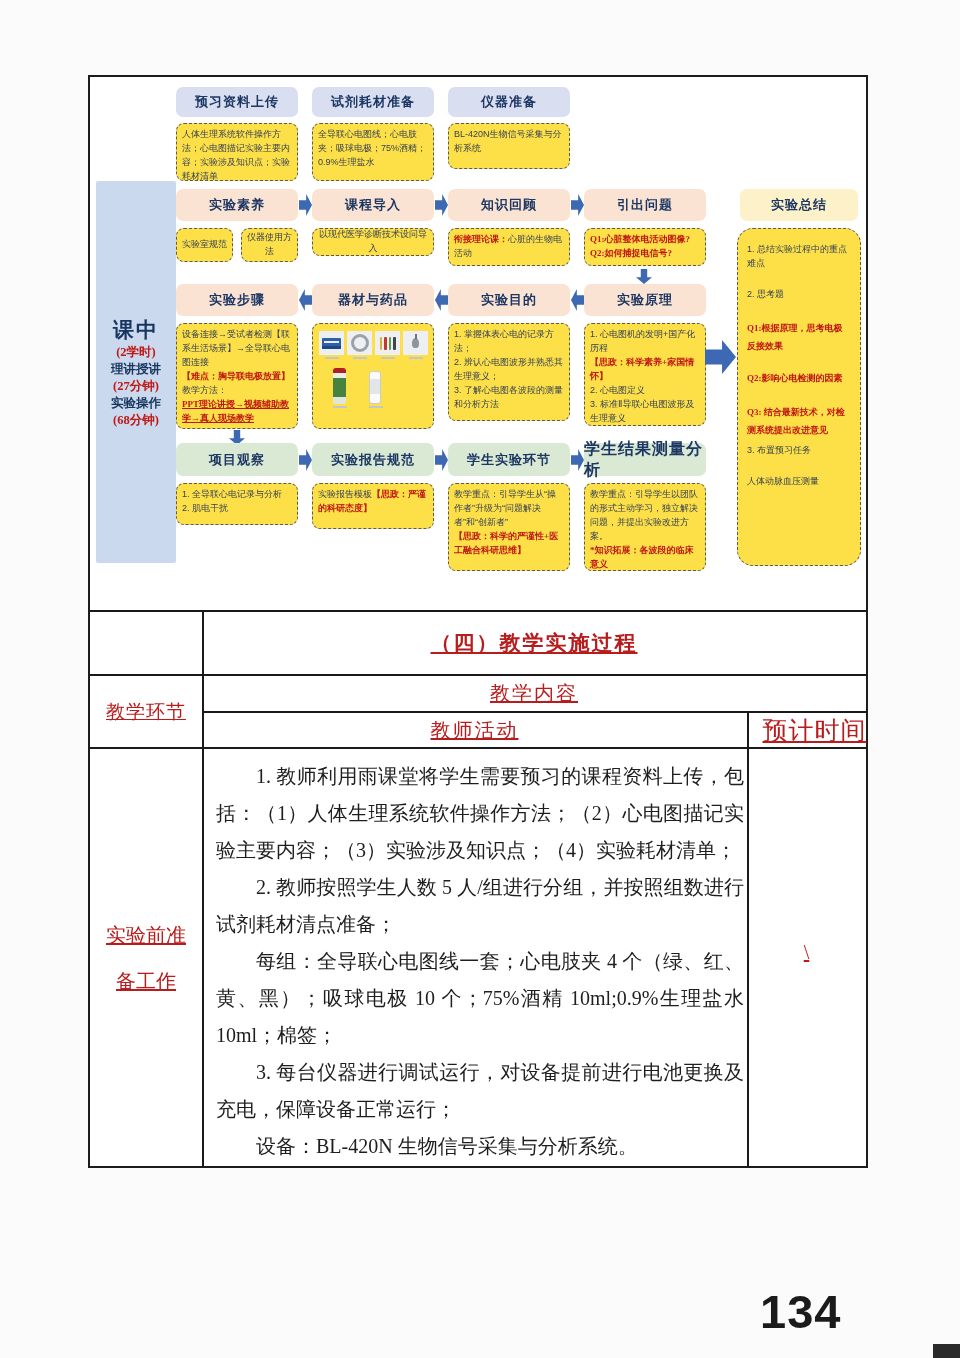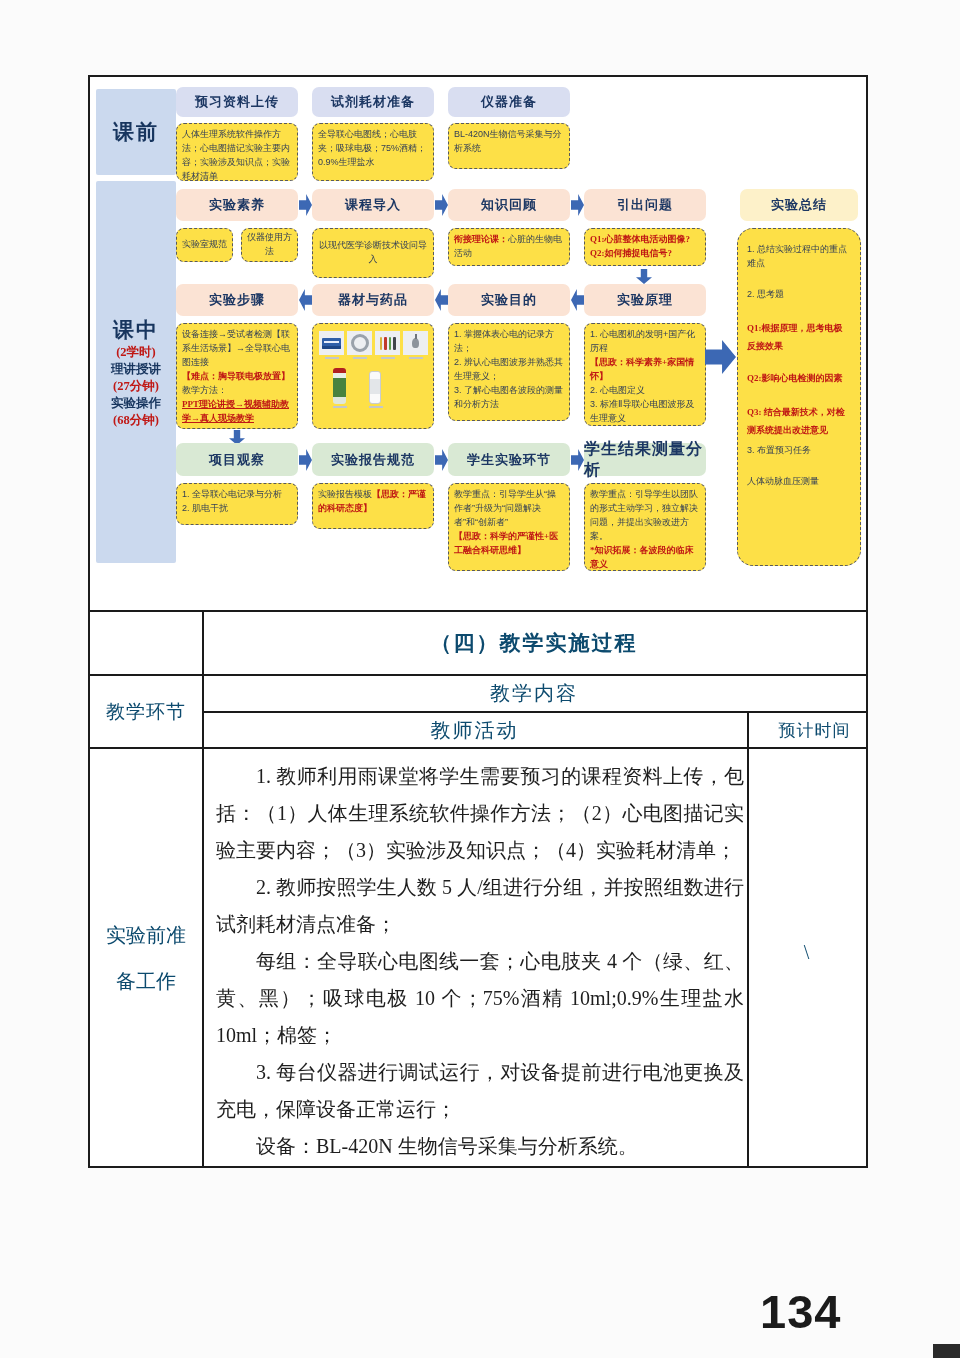--- a/index.html
+++ b/index.html
@@ -59,39 +59,36 @@
   .bottles{display:flex;gap:22px;margin-top:9px;padding-left:14px;}
   .bottle-green{width:13px;height:36px;border-radius:3px;
     background:linear-gradient(#b02020 0 5px,#e9efe6 5px 10px,#48823f 10px 29px,#dfe7dc 29px);}
   .bottle-white{width:12px;height:33px;margin-top:3px;border:1px solid #c9ccd0;border-radius:3px;box-sizing:border-box;
     background:linear-gradient(#fafafa 0 7px,#e3e6e9 7px 22px,#fafafa 22px);}
   
   .hl{position:absolute;height:2px;background:#1a1a1a;}
   .vl{position:absolute;width:2px;background:#1a1a1a;}
   .tserif{
     position:absolute;display:flex;align-items:center;justify-content:center;
-    font-family:"Liberation Serif","DejaVu Serif",serif;color:#0c4a6e;box-sizing:border-box;
+    font-family:"Liberation Serif","DejaVu Serif",serif;color:#b91c1c;box-sizing:border-box;text-decoration:underline;
   }
   .paras{position:absolute;font-family:"Liberation Serif","DejaVu Serif",serif;color:#1e1e1e;}
   .paras p{margin:0;text-indent:2em;font-size:20px;line-height:37px;text-align:justify;}
   .pageno{
     position:absolute;left:760px;top:1284px;font-size:47px;font-weight:bold;color:#1b1b1b;
     font-family:"Liberation Sans","DejaVu Sans",sans-serif;letter-spacing:1px;
   }
   .corner{position:absolute;left:933px;top:1344px;width:27px;height:14px;background:#2a2a2a;}
 </style>
 </head>
 <body>
 
 <div class="frame">
   <div class="flow">
 
-    <div class="sideblk" style="left:6px;top:12px;width:80px;height:86px">
-      <span class="big">课前</span>
-    </div>
     <div class="sideblk" style="left:6px;top:104px;width:80px;height:382px">
       <span class="big">课中</span>
       <span class="ln red">(2学时)</span>
       <span class="ln navy">理讲授讲</span>
       <span class="ln red">(27分钟)</span>
       <span class="ln navy">实验操作</span>
       <span class="ln red">(68分钟)</span>
     </div>
 
     <div class="hdr hdr-blue" style="left:86px;top:10px;width:122px;height:30px">预习资料上传</div>
@@ -105,21 +102,21 @@
     <div class="hdr hdr-peach" style="left:86px;top:112px;width:122px;height:32px">实验素养</div>
     <div class="arrow ar" style="left:209px;top:117px;width:13px;height:22px"></div>
     <div class="hdr hdr-peach" style="left:222px;top:112px;width:122px;height:32px">课程导入</div>
     <div class="arrow ar" style="left:345px;top:117px;width:13px;height:22px"></div>
     <div class="hdr hdr-peach" style="left:358px;top:112px;width:122px;height:32px">知识回顾</div>
     <div class="arrow ar" style="left:481px;top:117px;width:13px;height:22px"></div>
     <div class="hdr hdr-peach" style="left:494px;top:112px;width:122px;height:32px">引出问题</div>
 
     <div class="dash center" style="left:86px;top:151px;width:57px;height:34px">实验室规范</div>
     <div class="dash center" style="left:151px;top:151px;width:57px;height:34px">仪器使用方法</div>
-    <div class="dash center" style="left:222px;top:151px;width:122px;height:50px">以现代医学诊断技术设问导入</div>
+    <div class="dash center" style="left:222px;top:151px;width:122px;height:28px">以现代医学诊断技术设问导入</div>
     <div class="dash" style="left:358px;top:151px;width:122px;height:38px">
       <span class="red">衔接理论课：</span><span>心脏的生物电活动</span>
     </div>
     <div class="dash" style="left:494px;top:151px;width:122px;height:38px">
       <div class="red">Q1:心脏整体电活动图像?</div>
       <div class="red">Q2:如何捕捉电信号?</div>
     </div>
     <div class="arrow ad" style="left:546px;top:192px;width:16px;height:15px"></div>
 
     <div class="hdr hdr-peach" style="left:86px;top:207px;width:122px;height:32px">实验步骤</div>
@@ -235,21 +232,21 @@
   <div class="hl" style="left:0;top:597px;width:776px"></div>
   <div class="hl" style="left:112px;top:634px;width:664px"></div>
   <div class="hl" style="left:0;top:670px;width:776px"></div>
   <div class="vl" style="left:112px;top:533px;height:556px"></div>
   <div class="vl" style="left:657px;top:634px;height:455px"></div>
 
   <div class="tserif" style="left:112px;top:535px;width:664px;height:62px;font-size:21px;font-weight:600;letter-spacing:2px">（四）教学实施过程</div>
   <div class="tserif" style="left:0;top:599px;width:112px;height:71px;font-size:19px;letter-spacing:1px">教学环节</div>
   <div class="tserif" style="left:112px;top:599px;width:664px;height:35px;font-size:20px;letter-spacing:2px">教学内容</div>
   <div class="tserif" style="left:112px;top:636px;width:545px;height:34px;font-size:20px;letter-spacing:2px">教师活动</div>
-  <div class="tserif" style="left:657px;top:636px;width:135px;height:34px;font-size:17px;letter-spacing:1px">预计时间</div>
+  <div class="tserif" style="left:657px;top:636px;width:135px;height:34px;font-size:25px;letter-spacing:1px">预计时间</div>
 
   <div class="tserif" style="left:0;top:672px;width:112px;height:417px;font-size:20px;flex-direction:column;line-height:46px">
     <span>实验前准</span>
     <span>备工作</span>
   </div>
 
   <div class="paras" style="left:126px;top:681px;width:528px">
     <p>1. 教师利用雨课堂将学生需要预习的课程资料上传，包括：（1）人体生理系统软件操作方法；（2）心电图描记实验主要内容；（3）实验涉及知识点；（4）实验耗材清单；</p>
     <p>2. 教师按照学生人数 5 人/组进行分组，并按照组数进行试剂耗材清点准备；</p>
     <p>每组：全导联心电图线一套；心电肢夹 4 个（绿、红、黄、黑）；吸球电极 10 个；75%酒精 10ml;0.9%生理盐水 10ml；棉签；</p>

